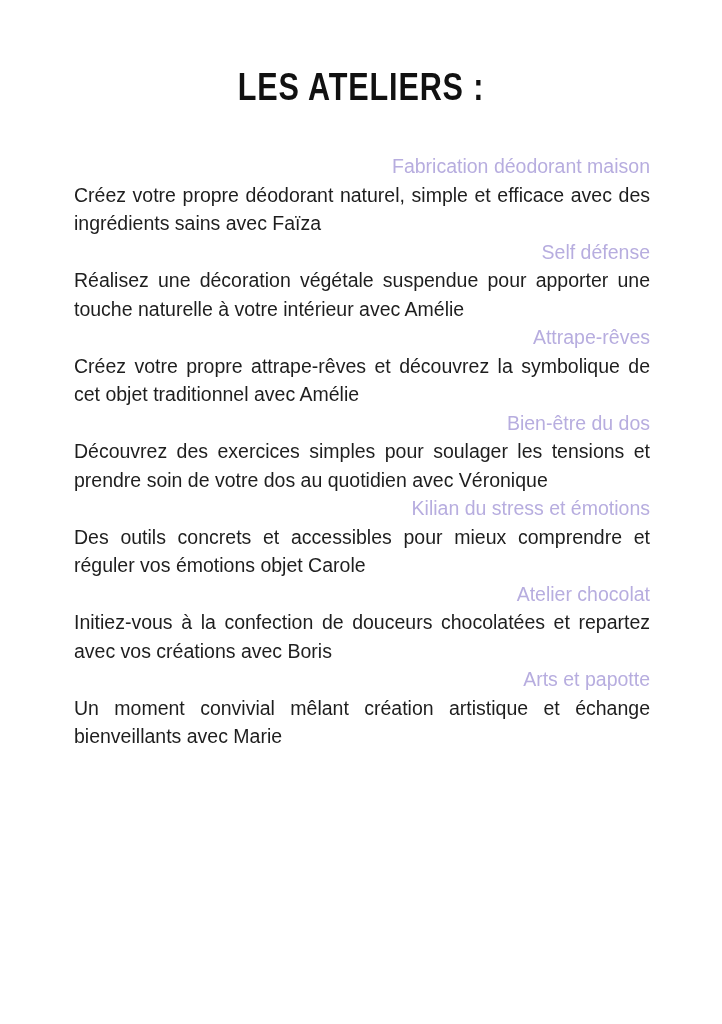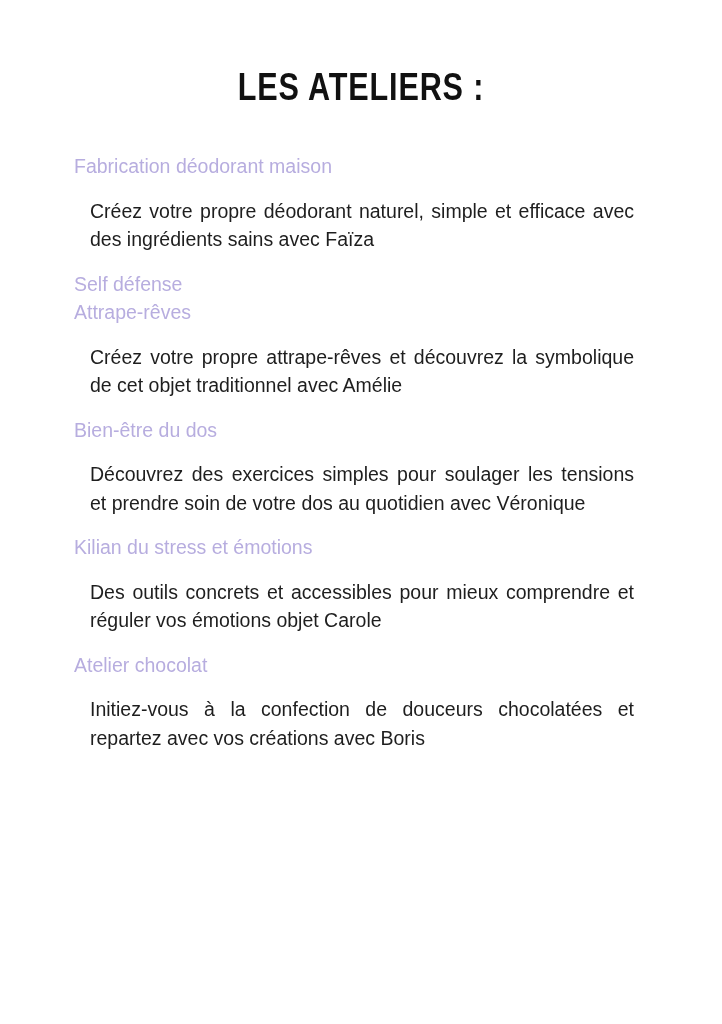--- a/index.html
+++ b/index.html
@@ -29,23 +29,24 @@
   }
   .workshop-list {
     margin: 46px 72px 0 74px; 
   }
   .workshop-name {
     margin: 0;
     font-size: 19.5px;
     line-height: 28.5px;
     font-weight: 400;
     color: #b7addf;
+    text-align: right;
   }
   .workshop-desc {
-    margin: 16px;
+    margin: 0;
     font-size: 19.5px;
     line-height: 28.5px;
     color: #1e1e1e;
     text-align: justify;
     white-space: pre-line; 
   }
 </style>
 </head>
 <body>
 
@@ -56,20 +57,21 @@
   <section class="workshop">
     <h2 class="workshop-name">Fabrication déodorant maison</h2>
     <p class="workshop-desc">Créez votre propre déodorant naturel, simple et efficace avec des ingrédients sains avec Faïza</p>
   </section>
 
   <section class="workshop">
     <h2 class="workshop-name">Self défense</h2>
   </section>
 
   <section class="workshop">
+    <p class="workshop-desc">Réalisez une décoration végétale suspendue pour apporter une touche naturelle à votre intérieur avec Amélie</p>
   </section>
 
   <section class="workshop">
     <h2 class="workshop-name">Attrape-rêves</h2>
     <p class="workshop-desc">Créez votre propre attrape-rêves et découvrez la symbolique de cet objet traditionnel avec Amélie</p>
   </section>
 
 
   <section class="workshop">
     <h2 class="workshop-name">Bien-être du dos</h2>
@@ -79,14 +81,18 @@
   <section class="workshop">
     <h2 class="workshop-name">Kilian du stress et émotions</h2>
     <p class="workshop-desc">Des outils concrets et accessibles pour mieux comprendre et réguler vos émotions objet Carole</p>
   </section>
 
   <section class="workshop">
     <h2 class="workshop-name">Atelier chocolat</h2>
     <p class="workshop-desc">Initiez-vous à la confection de douceurs chocolatées et repartez avec vos créations avec Boris</p>
   </section>
 
+  <section class="workshop">
+    <h2 class="workshop-name">Arts et papotte</h2>
+    <p class="workshop-desc">Un moment convivial mêlant création artistique et échange bienveillants avec Marie</p>
+  </section>
 </main>
 </div>
 
 </body></html>

